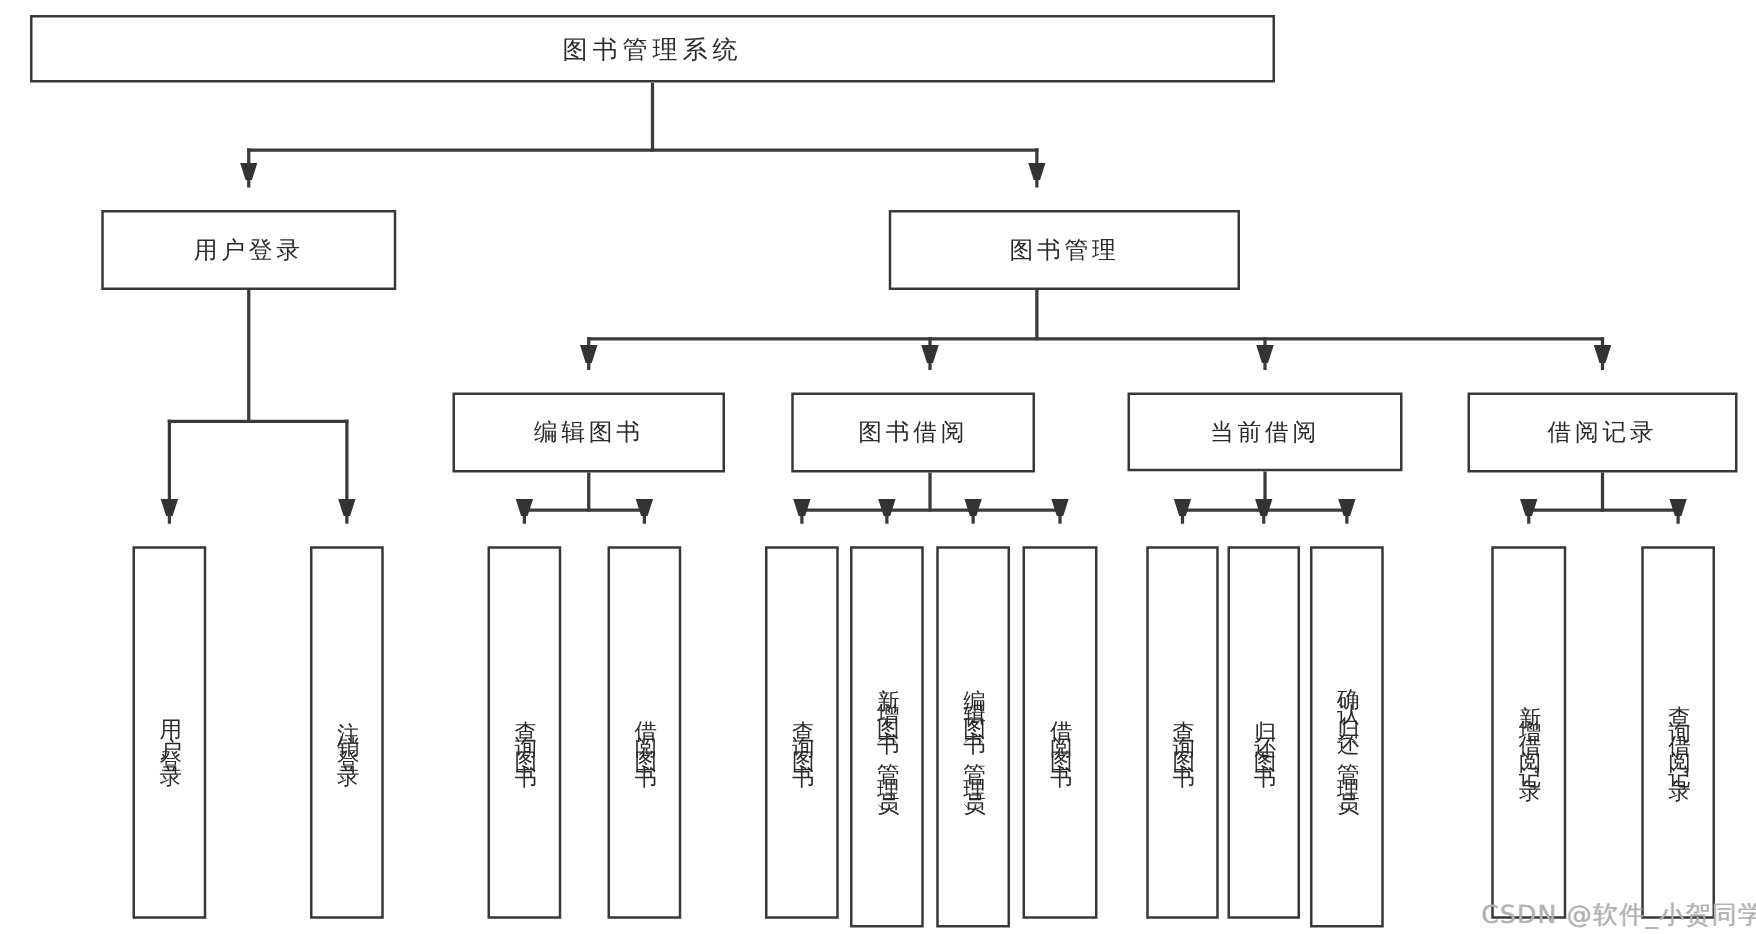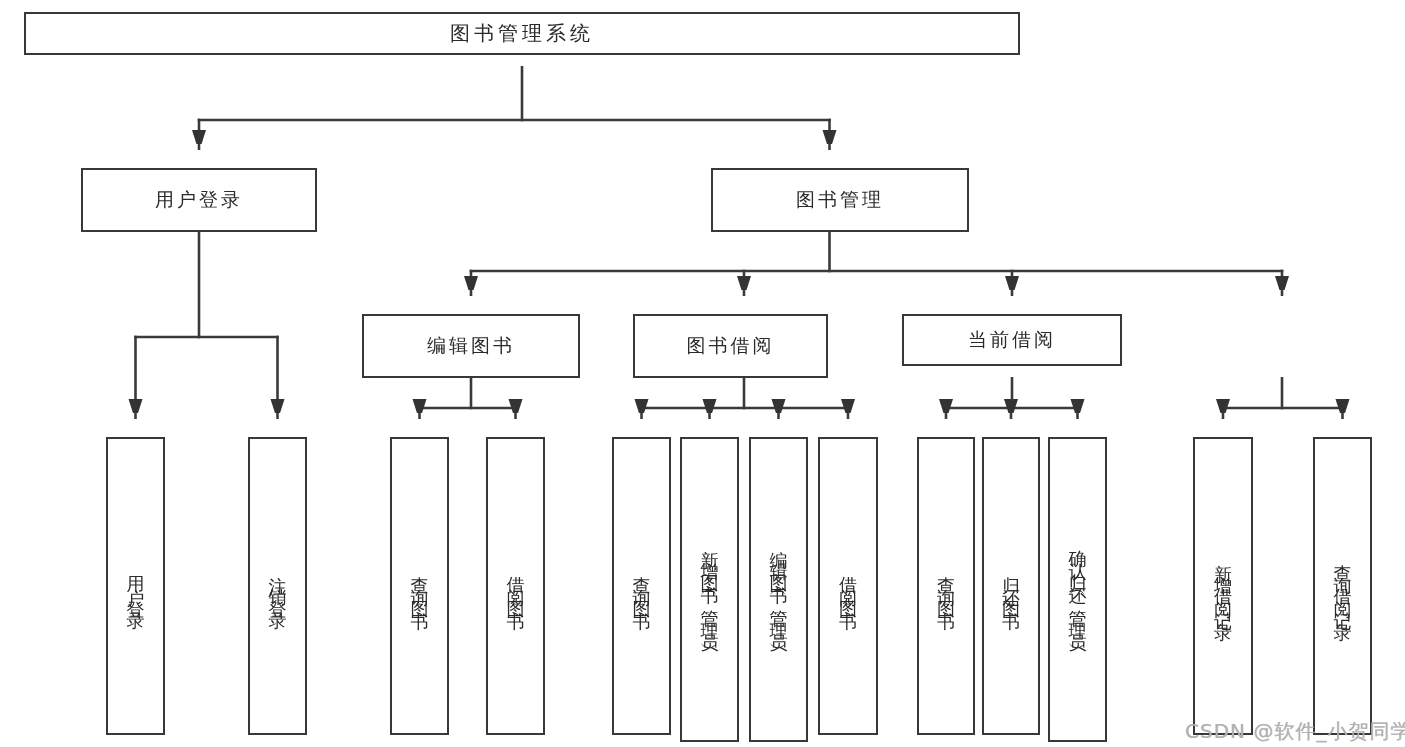--- a/index.html
+++ b/index.html
@@ -110,28 +110,29 @@
     <line x1="946" y1="406.7" x2="946" y2="419" marker-end="url(#arr)"></line>
     <line x1="1011" y1="406.7" x2="1011" y2="419" marker-end="url(#arr)"></line>
     <line x1="1077.5" y1="406.7" x2="1077.5" y2="419" marker-end="url(#arr)"></line>
 
     <line x1="1282" y1="377" x2="1282" y2="409.3"></line>
     <line x1="1221.7" y1="408" x2="1343.8" y2="408"></line>
     <line x1="1223" y1="406.7" x2="1223" y2="419" marker-end="url(#arr)"></line>
     <line x1="1342.5" y1="406.7" x2="1342.5" y2="419" marker-end="url(#arr)"></line>
   </svg>
 
-  <div class="node h root-node" style="left:24px; top:12px; width:996px; height:43px;">图书管理系统</div>
+  <div class="node h root-node" style="left:24px; top:12px; width:996px; height:54px;">图书管理系统</div>
 
   <div class="node h" style="left:81px; top:168px; width:236px; height:64px;">用户登录</div>
-  <div class="node h" style="left:711px; top:168px; width:258px; height:64px;">图书管理</div>
+  <div class="node h" style="left:711px; top:168px; width:281px; height:64px;">图书管理</div>
 
   <div class="node h" style="left:362px; top:314px; width:218px; height:64px;">编辑图书</div>
   <div class="node h" style="left:633px; top:314px; width:195px; height:64px;">图书借阅</div>
-  <div class="node h" style="left:902px; top:314px; width:220px; height:52px;">当前借阅</div>
+  <div class="node h" style="left:902px; top:314px; width:220px; height:63px;">当前借阅</div>
+  <div class="node h" style="left:1174px; top:314px; width:216px; height:64px;">借阅记录</div>
 
   <div class="node v" style="left:106px; top:437px; width:59px; height:298px;">用户登录</div>
   <div class="node v" style="left:248px; top:437px; width:59px; height:298px;">注销登录</div>
 
   <div class="node v" style="left:390px; top:437px; width:59px; height:298px;">查询图书</div>
   <div class="node v" style="left:486px; top:437px; width:59px; height:298px;">借阅图书</div>
 
   <div class="node v" style="left:612px; top:437px; width:59px; height:298px;">查询图书</div>
   <div class="node v" style="left:680px; top:437px; width:59px; height:305px;">新增图书（管理员）</div>
   <div class="node v" style="left:749px; top:437px; width:59px; height:305px;">编辑图书（管理员）</div>

